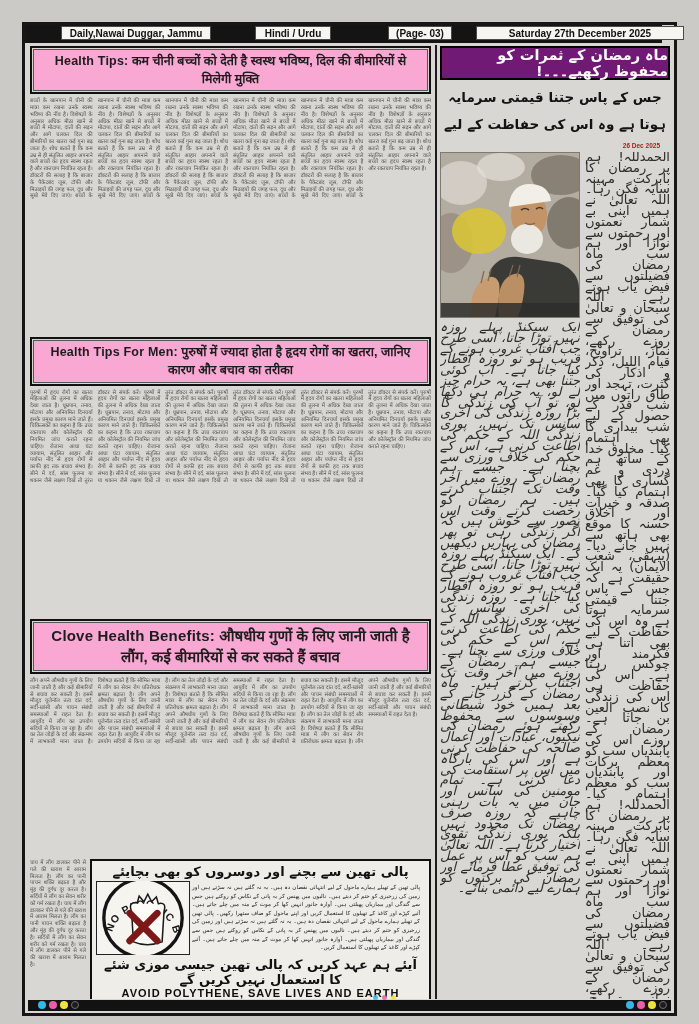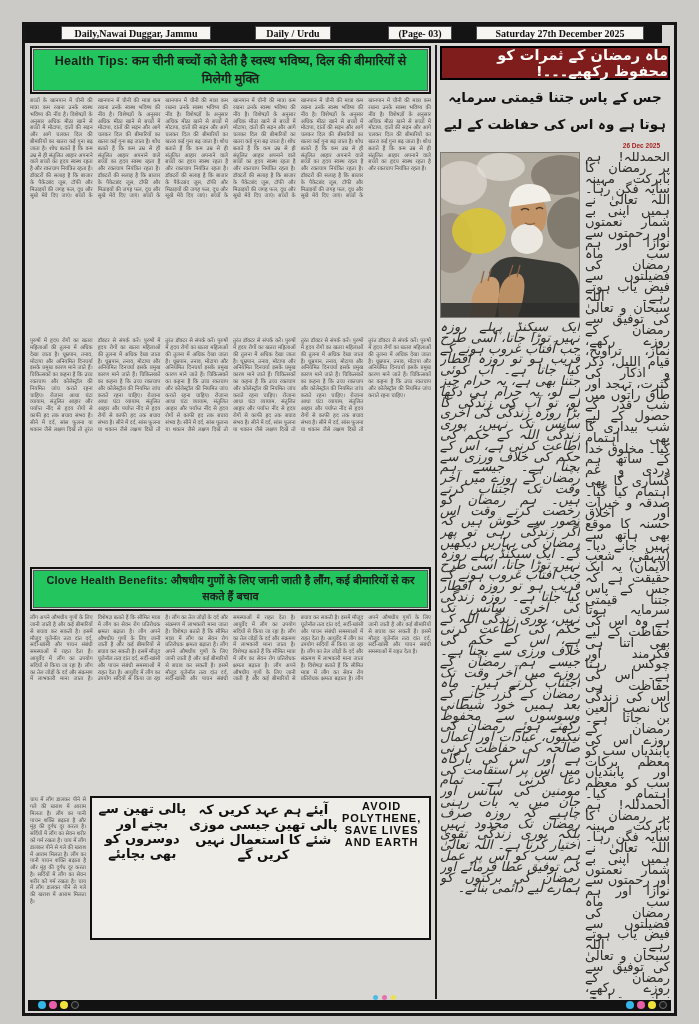--- a/index.html
+++ b/index.html
@@ -7,75 +7,75 @@
     width:699px;height:1024px;position:relative;overflow:hidden;
     background:#cbcac6;
     font-family:"Liberation Sans","DejaVu Sans",sans-serif;
     -webkit-font-smoothing:antialiased;
   }
   .frame{
     position:absolute;left:22px;top:22px;width:655px;height:994px;
     background:#d8d7d3;border:3px solid #161616;box-sizing:border-box;
   }
   
-  .masthead{position:absolute;left:0;top:0;right:12px;height:18px;background:#141414;font-family:Liberation Serif, serif;}
+  .masthead{position:absolute;left:0;top:0;right:12px;height:18px;background:#141414;}
   .mh-box{
     position:absolute;top:1px;height:14px;background:#f6f5f1;border:1px solid #4a4a4a;
     font-size:10px;font-weight:bold;color:#111;display:flex;align-items:center;justify-content:center;
     white-space:nowrap;box-sizing:border-box;
   }
   
   .content{position:absolute;left:2px;right:2px;top:20px;bottom:14px;}
   .left-region{position:absolute;left:2px;top:0;width:403px;bottom:0;overflow:hidden;}
   .v-divider{position:absolute;left:408px;top:0;bottom:0;width:2px;background:#1d1d1d;}
   .right-region{position:absolute;left:413px;right:2px;top:0;bottom:0;overflow:hidden;}
   
   .headline-box{
     border:2px solid #111;box-shadow:inset 0 0 0 1px #d8d7d3, inset 0 0 0 2px #555;
-    background:#22c55e;text-align:center;font-weight:bold;color:#1d1d1d;
+    background:#f9a8d4;text-align:center;font-weight:bold;color:#1d1d1d;
     padding:4px 8px;margin:1px 1px 3px 1px;line-height:1.45;
   }
   .hl-en{letter-spacing:.2px;}
   .a1 .headline-box{font-size:12.5px;}
   .a2 .headline-box{font-size:12.5px;}
-  .a3 .headline-box{font-size:11px;text-align:center;}
+  .a3 .headline-box{font-size:15px;text-align:center;}
   .body-cols{
     column-gap:5px;column-count:6;text-align:justify;
     font-size:5.3px;line-height:6.8px;color:#3b3b39;
     overflow:hidden;margin:0 1px 2px 1px;word-break:break-word;
     opacity:.9;
   }
   .a1 .body-cols{height:238px;}
   .a2 .body-cols{height:228px;}
   .a3 .body-cols{height:180px;}
   .a3-bottom{display:flex;height:144px;margin:0 1px;}
   .mini-col{
     width:56px;font-size:5.3px;line-height:6.8px;text-align:justify;color:#3b3b39;
     overflow:hidden;opacity:.9;word-break:break-word;
   }
   
   .ad-box{
     flex:1;margin-left:4px;border:2px solid #101010;background:#efede8;
-    box-sizing:border-box;padding:2px 4px;display:flex;flex-direction:row;overflow:hidden;
+    box-sizing:border-box;padding:2px 4px;display:flex;flex-direction:column;overflow:hidden;
   }
   .ad-head{direction:rtl;font-family:"DejaVu Sans",sans-serif;font-weight:bold;font-size:13px;
     text-align:center;color:#121212;padding:1px 0 2px 0;}
   .ad-mid{display:flex;flex:1;overflow:hidden;}
   .ad-logo-wrap{width:92px;border:1px solid #222;background:#f6f4ef;display:flex;align-items:center;justify-content:center;}
   .ad-body{
     flex:1;direction:rtl;font-family:"DejaVu Sans",sans-serif;font-size:5.6px;line-height:8.6px;
     text-align:justify;color:#222;padding:2px 5px 0 2px;overflow:hidden;
   }
   .ad-pledge{direction:rtl;font-family:"DejaVu Sans",sans-serif;font-weight:bold;font-size:13px;
     text-align:center;color:#101010;padding-top:2px;}
   .ad-slogan{font-weight:bold;font-size:11px;letter-spacing:1px;text-align:center;color:#0d0d0d;}
   .ad-pub{font-weight:bold;font-size:8.5px;text-align:center;color:#151515;padding-bottom:1px;}
   
   .urdu-banner{
-    height:30px;border:2px solid #000;background:#7f1d1d;color:#fbfbf8;
+    height:30px;border:2px solid #000;background:#701a75;color:#fbfbf8;
     display:flex;align-items:center;justify-content:center;
     direction:rtl;font-family:"DejaVu Sans",sans-serif;font-weight:bold;font-size:14.5px;
     margin:1px 0 4px 0;
   }
   .urdu-sub{
     direction:rtl;font-family:"DejaVu Sans",sans-serif;font-weight:bold;font-size:13.5px;
     line-height:27px;text-align:center;color:#131313;height:56px;overflow:hidden;
   }
   .urdu-date{
     direction:ltr;text-align:right;font-size:6.5px;font-weight:bold;color:#a82121;
@@ -100,38 +100,42 @@
   .stray-dots{position:absolute;bottom:13px;left:348px;display:flex;gap:4px;}
   .stray-dots .dot{width:5px;height:5px;opacity:.85;}
 </style>
 </head>
 <body>
 
 <div class="frame">
 
   <div class="masthead">
     <div class="mh-box" style="left:36px;width:150px;">Daily,Nawai Duggar, Jammu</div>
-    <div class="mh-box" style="left:230px;width:76px;">Daily / Urdu</div>
+    <div class="mh-box" style="left:230px;width:76px;">Hindi / Urdu</div>
     <div class="mh-box" style="left:363px;width:64px;">(Page- 03)</div>
-    <div class="mh-box" style="left:451px;width:168px;">Saturday 27th December 2025</div>
+    <div class="mh-box" style="left:451px;width:208px;">Saturday 27th December 2025</div>
   </div>
 
   <div class="content">
 
     <div class="left-region">
 
       <div class="a1">
         <div class="headline-box">
           <span class="hl-en">Health Tips:</span>
           <span>कम चीनी बच्चों को देती है स्वस्थ भविष्य, दिल की बीमारियों से मिलेगी मुक्ति</span>
         </div>
         <div class="body-cols">बच्चों के खानपान में चीनी की मात्रा कम रखना उनके स्वस्थ भविष्य की नींव है। विशेषज्ञों के अनुसार अधिक मीठा खाने से बच्चों में मोटापा, दांतों की सड़न और आगे चलकर दिल की बीमारियों का खतरा कई गुना बढ़ जाता है। शोध बताते हैं कि कम उम्र से ही संतुलित आहार अपनाने वाले बच्चों का हृदय स्वस्थ रहता है और रक्तचाप नियंत्रित रहता है। डॉक्टरों की सलाह है कि बाजार के पैकेटबंद जूस, टॉफी और मिठाइयों की जगह फल, दूध और सूखे मेवे दिए जाएं। बच्चों के खानपान में चीनी की मात्रा कम रखना उनके स्वस्थ भविष्य की नींव है। विशेषज्ञों के अनुसार अधिक मीठा खाने से बच्चों में मोटापा, दांतों की सड़न और आगे चलकर दिल की बीमारियों का खतरा कई गुना बढ़ जाता है। शोध बताते हैं कि कम उम्र से ही संतुलित आहार अपनाने वाले बच्चों का हृदय स्वस्थ रहता है और रक्तचाप नियंत्रित रहता है। डॉक्टरों की सलाह है कि बाजार के पैकेटबंद जूस, टॉफी और मिठाइयों की जगह फल, दूध और सूखे मेवे दिए जाएं। बच्चों के खानपान में चीनी की मात्रा कम रखना उनके स्वस्थ भविष्य की नींव है। विशेषज्ञों के अनुसार अधिक मीठा खाने से बच्चों में मोटापा, दांतों की सड़न और आगे चलकर दिल की बीमारियों का खतरा कई गुना बढ़ जाता है। शोध बताते हैं कि कम उम्र से ही संतुलित आहार अपनाने वाले बच्चों का हृदय स्वस्थ रहता है और रक्तचाप नियंत्रित रहता है। डॉक्टरों की सलाह है कि बाजार के पैकेटबंद जूस, टॉफी और मिठाइयों की जगह फल, दूध और सूखे मेवे दिए जाएं। बच्चों के खानपान में चीनी की मात्रा कम रखना उनके स्वस्थ भविष्य की नींव है। विशेषज्ञों के अनुसार अधिक मीठा खाने से बच्चों में मोटापा, दांतों की सड़न और आगे चलकर दिल की बीमारियों का खतरा कई गुना बढ़ जाता है। शोध बताते हैं कि कम उम्र से ही संतुलित आहार अपनाने वाले बच्चों का हृदय स्वस्थ रहता है और रक्तचाप नियंत्रित रहता है। डॉक्टरों की सलाह है कि बाजार के पैकेटबंद जूस, टॉफी और मिठाइयों की जगह फल, दूध और सूखे मेवे दिए जाएं। बच्चों के खानपान में चीनी की मात्रा कम रखना उनके स्वस्थ भविष्य की नींव है। विशेषज्ञों के अनुसार अधिक मीठा खाने से बच्चों में मोटापा, दांतों की सड़न और आगे चलकर दिल की बीमारियों का खतरा कई गुना बढ़ जाता है। शोध बताते हैं कि कम उम्र से ही संतुलित आहार अपनाने वाले बच्चों का हृदय स्वस्थ रहता है और रक्तचाप नियंत्रित रहता है। डॉक्टरों की सलाह है कि बाजार के पैकेटबंद जूस, टॉफी और मिठाइयों की जगह फल, दूध और सूखे मेवे दिए जाएं। बच्चों के खानपान में चीनी की मात्रा कम रखना उनके स्वस्थ भविष्य की नींव है। विशेषज्ञों के अनुसार अधिक मीठा खाने से बच्चों में मोटापा, दांतों की सड़न और आगे चलकर दिल की बीमारियों का खतरा कई गुना बढ़ जाता है। शोध बताते हैं कि कम उम्र से ही संतुलित आहार अपनाने वाले बच्चों का हृदय स्वस्थ रहता है और रक्तचाप नियंत्रित रहता है।</div>
       </div>
 
       <div class="a2">
+        <div class="headline-box">
+          <span class="hl-en">Health Tips For Men:</span>
+          <span>पुरुषों में ज्यादा होता है हृदय रोगों का खतरा, जानिए कारण और बचाव का तरीका</span>
+        </div>
         <div class="body-cols">पुरुषों में हृदय रोगों का खतरा महिलाओं की तुलना में अधिक देखा जाता है। धूम्रपान, तनाव, मोटापा और अनियमित दिनचर्या इसके प्रमुख कारण माने जाते हैं। चिकित्सकों का कहना है कि उच्च रक्तचाप और कोलेस्ट्रॉल की नियमित जांच कराते रहना चाहिए। रोजाना आधा घंटा व्यायाम, संतुलित आहार और पर्याप्त नींद से हृदय रोगों से काफी हद तक बचाव संभव है। सीने में दर्द, सांस फूलना या थकान जैसे लक्षण दिखें तो तुरंत डॉक्टर से संपर्क करें। पुरुषों में हृदय रोगों का खतरा महिलाओं की तुलना में अधिक देखा जाता है। धूम्रपान, तनाव, मोटापा और अनियमित दिनचर्या इसके प्रमुख कारण माने जाते हैं। चिकित्सकों का कहना है कि उच्च रक्तचाप और कोलेस्ट्रॉल की नियमित जांच कराते रहना चाहिए। रोजाना आधा घंटा व्यायाम, संतुलित आहार और पर्याप्त नींद से हृदय रोगों से काफी हद तक बचाव संभव है। सीने में दर्द, सांस फूलना या थकान जैसे लक्षण दिखें तो तुरंत डॉक्टर से संपर्क करें। पुरुषों में हृदय रोगों का खतरा महिलाओं की तुलना में अधिक देखा जाता है। धूम्रपान, तनाव, मोटापा और अनियमित दिनचर्या इसके प्रमुख कारण माने जाते हैं। चिकित्सकों का कहना है कि उच्च रक्तचाप और कोलेस्ट्रॉल की नियमित जांच कराते रहना चाहिए। रोजाना आधा घंटा व्यायाम, संतुलित आहार और पर्याप्त नींद से हृदय रोगों से काफी हद तक बचाव संभव है। सीने में दर्द, सांस फूलना या थकान जैसे लक्षण दिखें तो तुरंत डॉक्टर से संपर्क करें। पुरुषों में हृदय रोगों का खतरा महिलाओं की तुलना में अधिक देखा जाता है। धूम्रपान, तनाव, मोटापा और अनियमित दिनचर्या इसके प्रमुख कारण माने जाते हैं। चिकित्सकों का कहना है कि उच्च रक्तचाप और कोलेस्ट्रॉल की नियमित जांच कराते रहना चाहिए। रोजाना आधा घंटा व्यायाम, संतुलित आहार और पर्याप्त नींद से हृदय रोगों से काफी हद तक बचाव संभव है। सीने में दर्द, सांस फूलना या थकान जैसे लक्षण दिखें तो तुरंत डॉक्टर से संपर्क करें। पुरुषों में हृदय रोगों का खतरा महिलाओं की तुलना में अधिक देखा जाता है। धूम्रपान, तनाव, मोटापा और अनियमित दिनचर्या इसके प्रमुख कारण माने जाते हैं। चिकित्सकों का कहना है कि उच्च रक्तचाप और कोलेस्ट्रॉल की नियमित जांच कराते रहना चाहिए। रोजाना आधा घंटा व्यायाम, संतुलित आहार और पर्याप्त नींद से हृदय रोगों से काफी हद तक बचाव संभव है। सीने में दर्द, सांस फूलना या थकान जैसे लक्षण दिखें तो तुरंत डॉक्टर से संपर्क करें। पुरुषों में हृदय रोगों का खतरा महिलाओं की तुलना में अधिक देखा जाता है। धूम्रपान, तनाव, मोटापा और अनियमित दिनचर्या इसके प्रमुख कारण माने जाते हैं। चिकित्सकों का कहना है कि उच्च रक्तचाप और कोलेस्ट्रॉल की नियमित जांच कराते रहना चाहिए।</div>
       </div>
 
       <div class="a3">
         <div class="headline-box">
           <span class="hl-en">Clove Health Benefits:</span>
           <span>औषधीय गुणों के लिए जानी जाती है लौंग, कई बीमारियों से कर सकते हैं बचाव</span>
         </div>
         <div class="body-cols">लौंग अपने औषधीय गुणों के लिए जानी जाती है और कई बीमारियों से बचाव कर सकती है। इसमें मौजूद यूजेनॉल तत्व दांत दर्द, सर्दी-खांसी और पाचन संबंधी समस्याओं में राहत देता है। आयुर्वेद में लौंग का उपयोग सदियों से किया जा रहा है। लौंग का तेल जोड़ों के दर्द और संक्रमण में लाभकारी माना जाता है। विशेषज्ञ बताते हैं कि सीमित मात्रा में लौंग का सेवन रोग प्रतिरोधक क्षमता बढ़ाता है। लौंग अपने औषधीय गुणों के लिए जानी जाती है और कई बीमारियों से बचाव कर सकती है। इसमें मौजूद यूजेनॉल तत्व दांत दर्द, सर्दी-खांसी और पाचन संबंधी समस्याओं में राहत देता है। आयुर्वेद में लौंग का उपयोग सदियों से किया जा रहा है। लौंग का तेल जोड़ों के दर्द और संक्रमण में लाभकारी माना जाता है। विशेषज्ञ बताते हैं कि सीमित मात्रा में लौंग का सेवन रोग प्रतिरोधक क्षमता बढ़ाता है। लौंग अपने औषधीय गुणों के लिए जानी जाती है और कई बीमारियों से बचाव कर सकती है। इसमें मौजूद यूजेनॉल तत्व दांत दर्द, सर्दी-खांसी और पाचन संबंधी समस्याओं में राहत देता है। आयुर्वेद में लौंग का उपयोग सदियों से किया जा रहा है। लौंग का तेल जोड़ों के दर्द और संक्रमण में लाभकारी माना जाता है। विशेषज्ञ बताते हैं कि सीमित मात्रा में लौंग का सेवन रोग प्रतिरोधक क्षमता बढ़ाता है। लौंग अपने औषधीय गुणों के लिए जानी जाती है और कई बीमारियों से बचाव कर सकती है। इसमें मौजूद यूजेनॉल तत्व दांत दर्द, सर्दी-खांसी और पाचन संबंधी समस्याओं में राहत देता है। आयुर्वेद में लौंग का उपयोग सदियों से किया जा रहा है। लौंग का तेल जोड़ों के दर्द और संक्रमण में लाभकारी माना जाता है। विशेषज्ञ बताते हैं कि सीमित मात्रा में लौंग का सेवन रोग प्रतिरोधक क्षमता बढ़ाता है। लौंग अपने औषधीय गुणों के लिए जानी जाती है और कई बीमारियों से बचाव कर सकती है। इसमें मौजूद यूजेनॉल तत्व दांत दर्द, सर्दी-खांसी और पाचन संबंधी समस्याओं में राहत देता है।</div>
 

